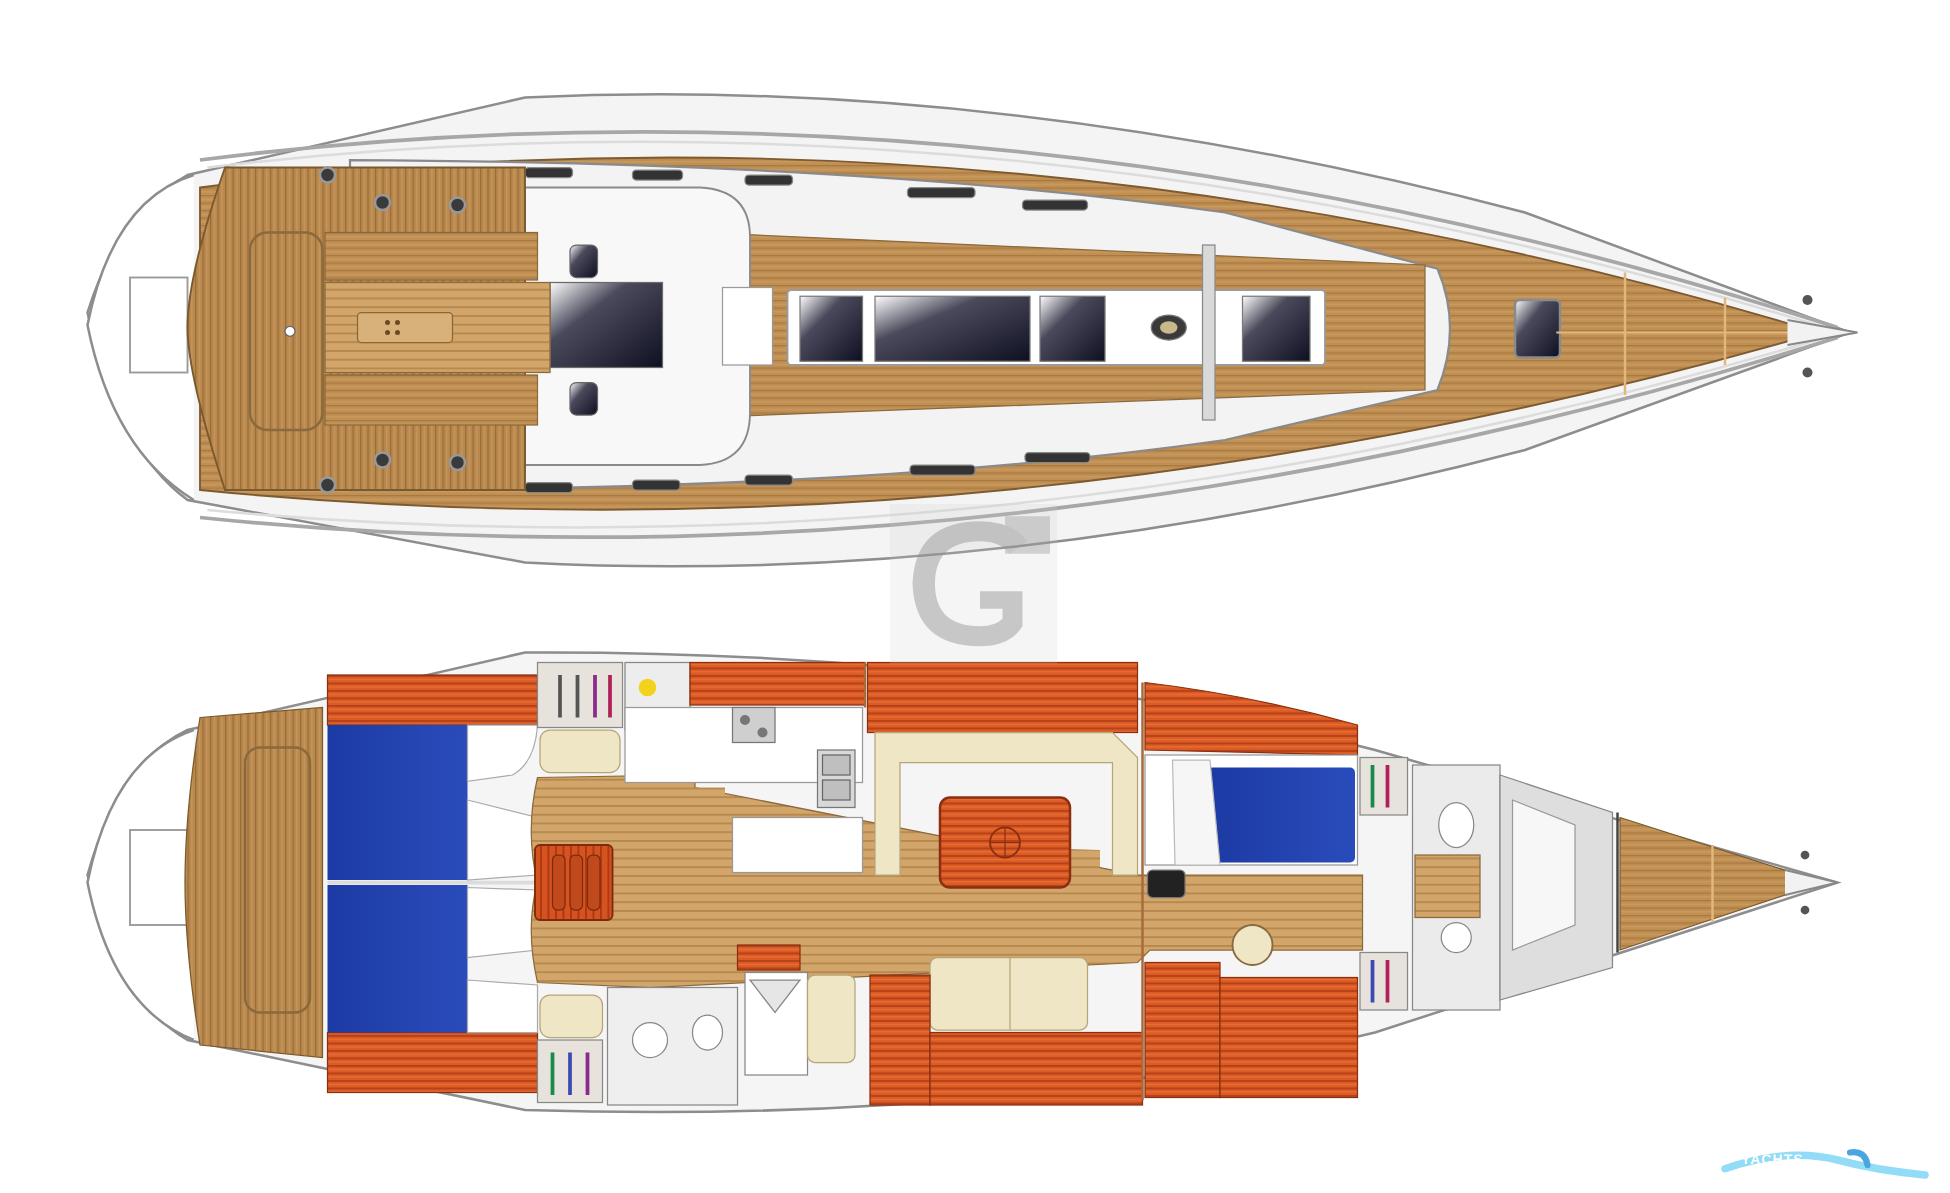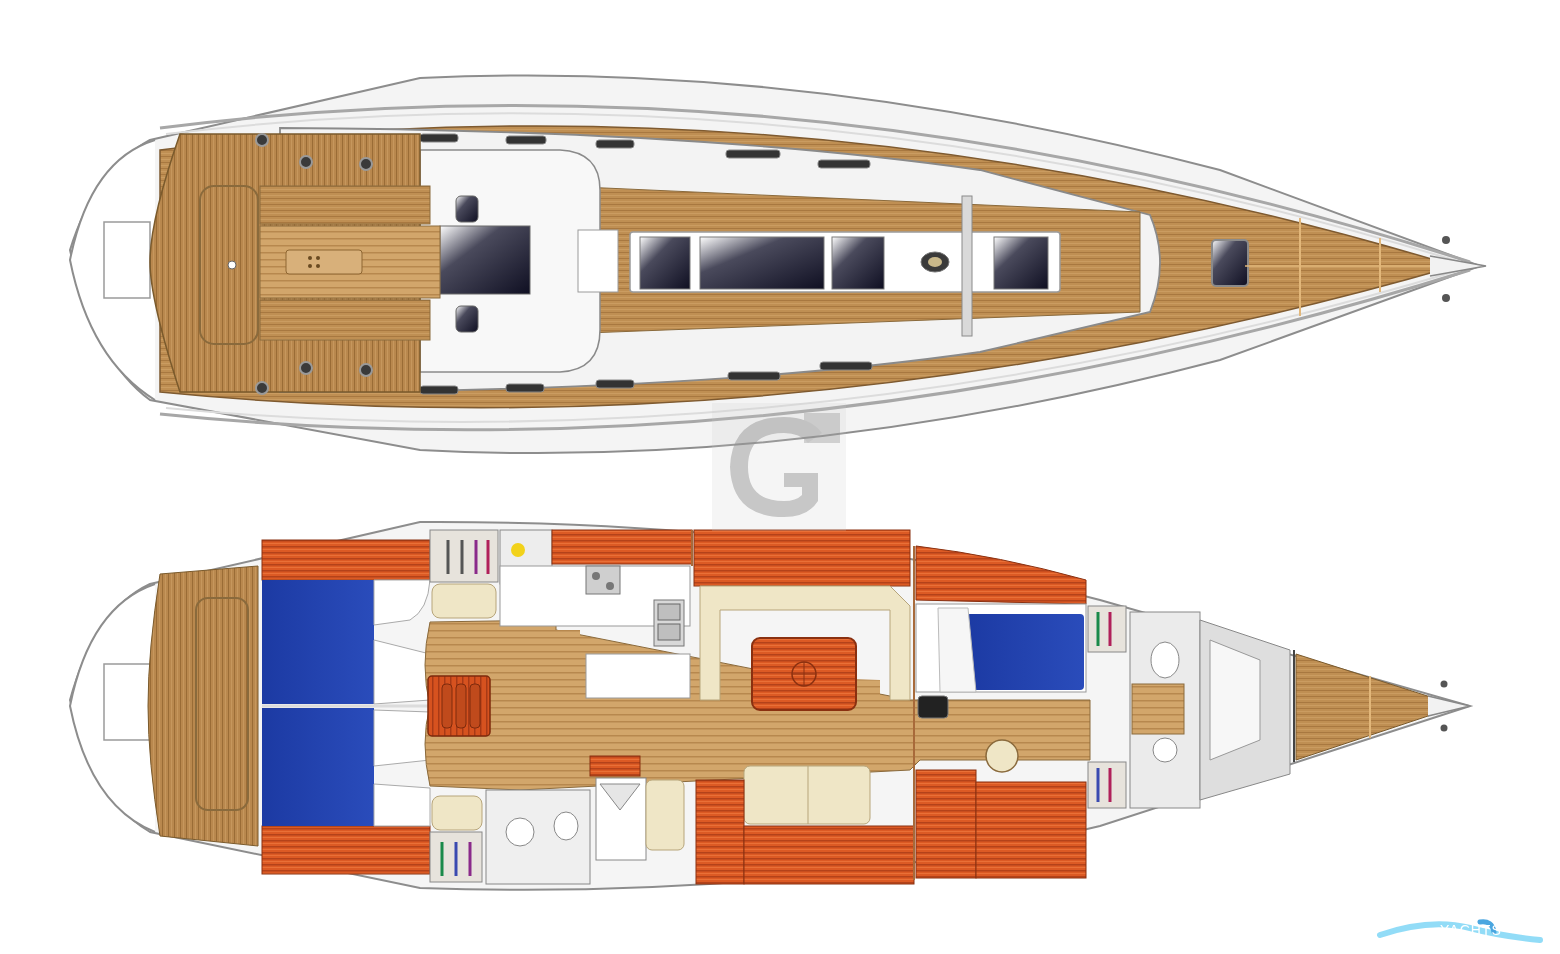--- a/index.html
+++ b/index.html
@@ -1,21 +1,21 @@
 <!DOCTYPE html>
 <html><head>
 <meta charset="utf-8">
 <style>
   html, body { margin:0; padding:0; background:#ffffff; }
   body { width:1560px; height:954px; position:relative; overflow:hidden; font-family:"Liberation Sans", sans-serif; }
   .stage { position:absolute; left:0; top:0; width:1560px; height:954px; }
   svg { display:block; }
   .watermark { position:absolute; left:712px; top:403px; width:134px; height:128px; opacity:0.55; pointer-events:none; }
   .brand-logo { position:absolute; left:1360px; top:900px; width:190px; height:50px; pointer-events:none; }
-  .brand-text { position:absolute; left:1440px; top:922px; font-size:14px; color:#ffffff; letter-spacing:1px; font-weight:normal; }
+  .brand-text { position:absolute; left:1393px; top:922px; font-size:11px; color:#ffffff; letter-spacing:1px; font-weight:bold; }
 </style>
 </head>
 <body>
 
 <div class="stage">
 
   <svg width="1560" height="954" viewBox="0 0 1560 954" style="position:absolute;left:0;top:0;">
     <defs>
       <pattern id="teakH" width="40" height="6" patternUnits="userSpaceOnUse">
         <rect width="40" height="6" fill="#bf8f53"></rect>

